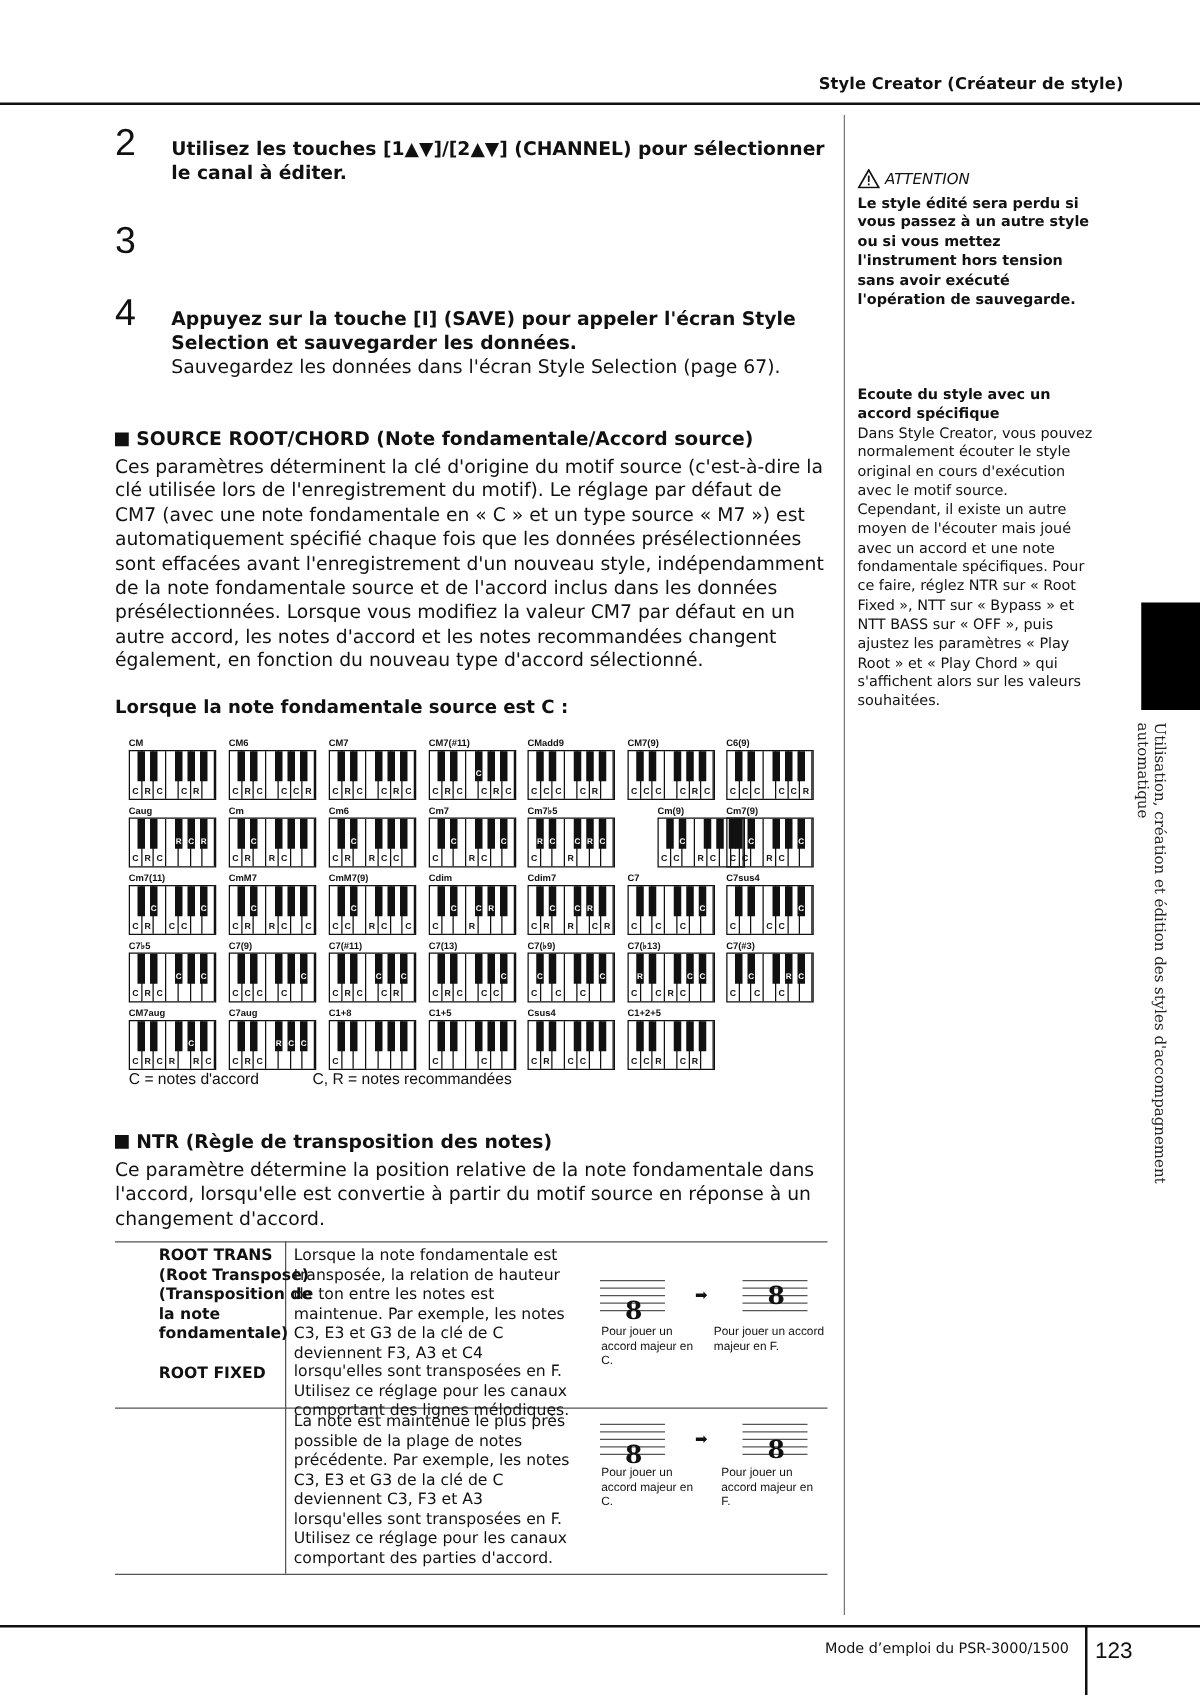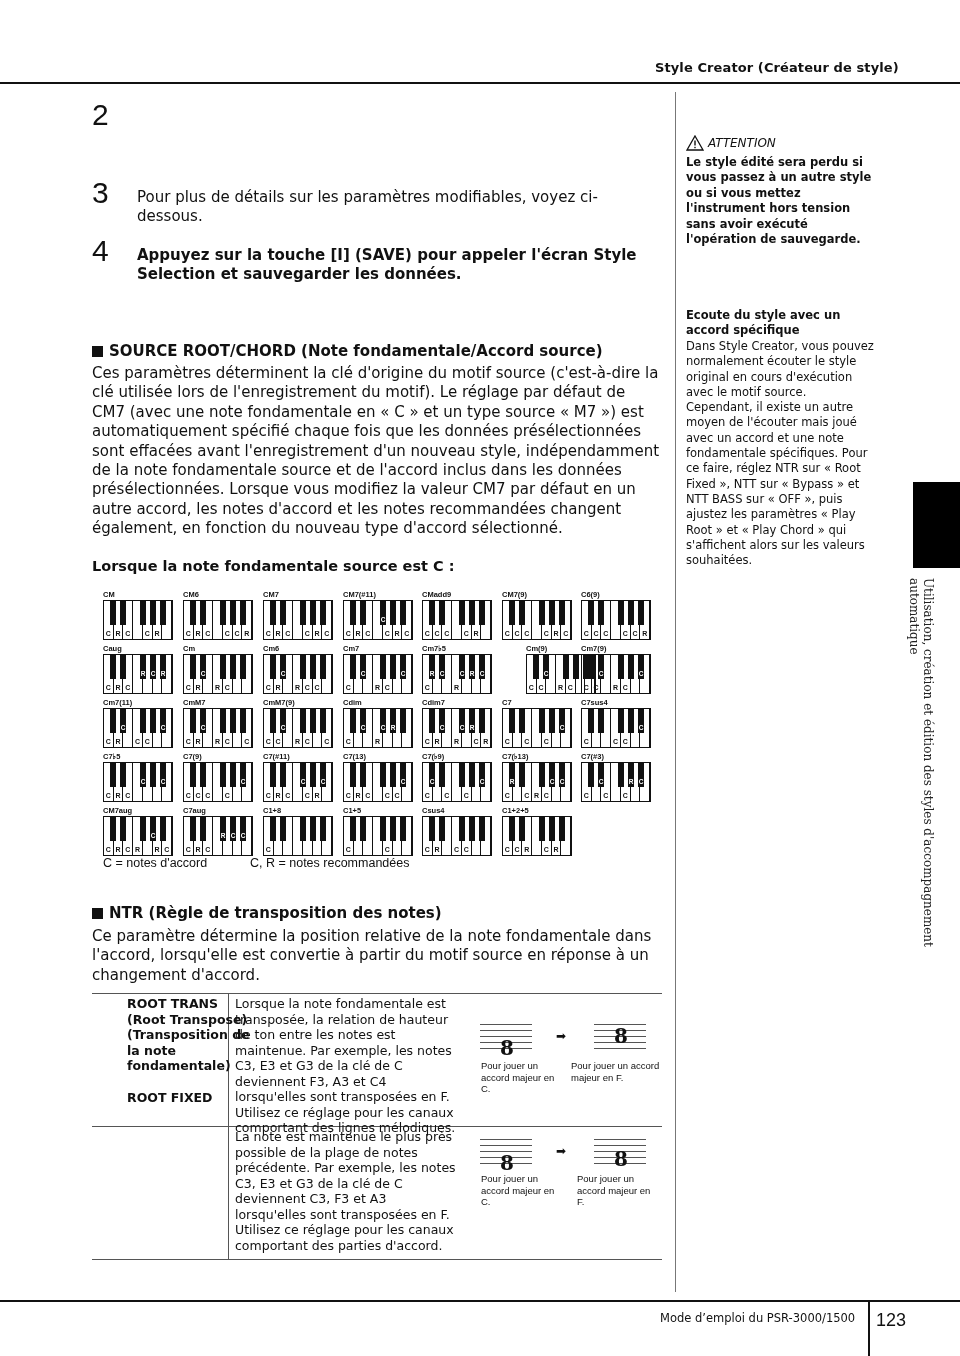--- a/index.html
+++ b/index.html
@@ -57,28 +57,29 @@
 </style>
 </head>
 <body>
 
 <div class="abs hdr-title">Style Creator (Créateur de style)</div>
 <div class="abs hdr-rule"></div>
 <div class="abs col-rule"></div>
 
 <div class="abs step-num" style="top:98px">2</div>
 <div class="abs step" style="top:110px">
+  <div class="step-bold">Utilisez les touches [1▲▼]/[2▲▼] (CHANNEL) pour sélectionner le canal à éditer.</div>
 </div>
 <div class="abs step-num" style="top:176px">3</div>
 <div class="abs step" style="top:188px">
-  <div class="step-sub">Pour plus de détails sur les paramètres modifiables, voyez ci-dessous.</div>
 </div>
 <div class="abs step-num" style="top:234px">4</div>
 <div class="abs step" style="top:246px">
   <div class="step-bold">Appuyez sur la touche [I] (SAVE) pour appeler l'écran Style Selection et sauvegarder les données.</div>
+  <div class="step-sub">Sauvegardez les données dans l'écran Style Selection (page 67).</div>
 </div>
 
 <div class="abs sec-head" style="top:342px">
   <span class="sq"></span>
   <span>SOURCE ROOT/CHORD (Note fondamentale/Accord source)</span>
 </div>
 <div class="abs body-para" style="top:364px">Ces paramètres déterminent la clé d'origine du motif source (c'est-à-dire la clé utilisée lors de l'enregistrement du motif). Le réglage par défaut de CM7 (avec une note fondamentale en « C » et un type source « M7 ») est automatiquement spécifié chaque fois que les données présélectionnées sont effacées avant l'enregistrement d'un nouveau style, indépendamment de la note fondamentale source et de l'accord inclus dans les données présélectionnées. Lorsque vous modifiez la valeur CM7 par défaut en un autre accord, les notes d'accord et les notes recommandées changent également, en fonction du nouveau type d'accord sélectionné.</div>
 <div class="abs sub-head">Lorsque la note fondamentale source est C :</div>
 
 <div id="chord-grid">

